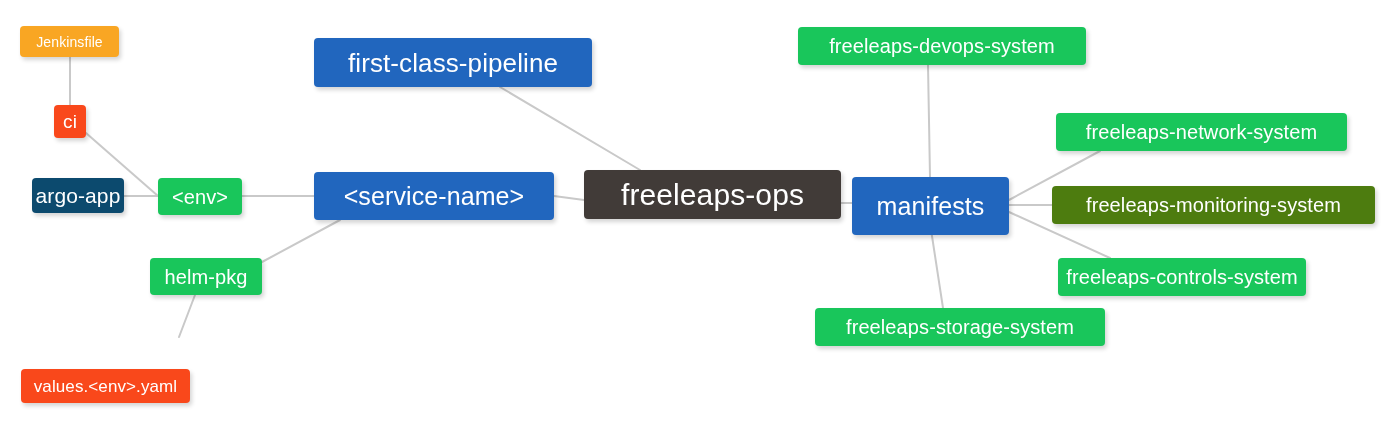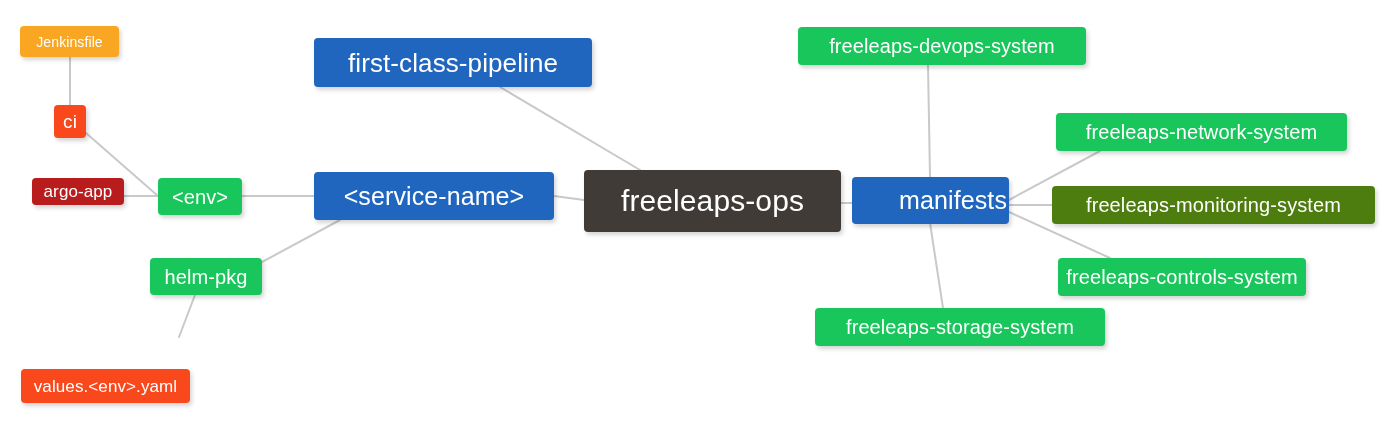--- a/index.html
+++ b/index.html
@@ -67,45 +67,45 @@
       <line x1="554" y1="196" x2="584" y2="200" stroke="#c9c9c9" stroke-width="2" stroke-linecap="round"></line>
       <line x1="500" y1="87" x2="640" y2="170" stroke="#c9c9c9" stroke-width="2" stroke-linecap="round"></line>
       <line x1="841" y1="203" x2="852" y2="203" stroke="#c9c9c9" stroke-width="2" stroke-linecap="round"></line>
       <line x1="930" y1="177" x2="928" y2="65" stroke="#c9c9c9" stroke-width="2" stroke-linecap="round"></line>
       <line x1="1009" y1="200" x2="1100" y2="151" stroke="#c9c9c9" stroke-width="2" stroke-linecap="round"></line>
       <line x1="1009" y1="205" x2="1052" y2="205" stroke="#c9c9c9" stroke-width="2" stroke-linecap="round"></line>
       <line x1="1009" y1="212" x2="1110" y2="258" stroke="#c9c9c9" stroke-width="2" stroke-linecap="round"></line>
       <line x1="930" y1="223" x2="943" y2="308" stroke="#c9c9c9" stroke-width="2" stroke-linecap="round"></line>
     </svg>
   <div id="node-layer">
-      <div class="node c-root" style="left: 584px; top: 170px; width: 257px; height: 62px; font-size: 30px; background: rgb(65, 59, 56);">
+      <div class="node c-root" style="left: 584px; top: 170px; width: 257px; height: 49px; font-size: 30px; background: rgb(65, 59, 56);">
         <span class="node-label">freeleaps-ops</span>
       </div>
       <div class="node c-blue" style="left: 314px; top: 38px; width: 278px; height: 49px; font-size: 26px; background: rgb(33, 102, 190);">
         <span class="node-label">first-class-pipeline</span>
       </div>
       <div class="node c-blue" style="left: 314px; top: 172px; width: 240px; height: 48px; font-size: 25px; background: rgb(33, 102, 190);">
         <span class="node-label">&lt;service-name&gt;</span>
       </div>
-      <div class="node c-blue" style="left: 852px; top: 177px; width: 157px; height: 47px; font-size: 25px; background: rgb(33, 102, 190); justify-content: flex-end;">
+      <div class="node c-blue" style="left: 852px; top: 177px; width: 157px; height: 58px; font-size: 25px; background: rgb(33, 102, 190);">
         <span class="node-label">manifests</span>
       </div>
       <div class="node c-green" style="left: 158px; top: 178px; width: 84px; height: 37px; font-size: 20px; background: rgb(25, 198, 91);">
         <span class="node-label">&lt;env&gt;</span>
       </div>
       <div class="node c-green" style="left: 150px; top: 258px; width: 112px; height: 37px; font-size: 20px; background: rgb(25, 198, 91);">
         <span class="node-label">helm-pkg</span>
       </div>
       <div class="node c-orange" style="left: 20px; top: 26px; width: 99px; height: 31px; font-size: 14px; background: rgb(249, 166, 35);">
         <span class="node-label">Jenkinsfile</span>
       </div>
       <div class="node c-red" style="left: 54px; top: 105px; width: 32px; height: 33px; font-size: 19px; background: rgb(249, 72, 27);">
         <span class="node-label">ci</span>
       </div>
-      <div class="node c-red" style="left: 32px; top: 178px; width: 92px; height: 27px; font-size: 17px; background: #b91c1c;">
+      <div class="node c-red" style="left: 32px; top: 178px; width: 92px; height: 35px; font-size: 21px; background: #0c4a6e;">
         <span class="node-label">argo-app</span>
       </div>
       <div class="node c-red" style="left: 21px; top: 333px; width: 169px; height: 34px; font-size: 17px; background: rgb(249, 72, 27); margin-top: 36px;">
         <span class="node-label">values.&lt;env&gt;.yaml</span>
       </div>
       <div class="node c-green" style="left: 798px; top: 27px; width: 288px; height: 38px; font-size: 20px; background: rgb(25, 198, 91);">
         <span class="node-label">freeleaps-devops-system</span>
       </div>
       <div class="node c-green" style="left: 1056px; top: 113px; width: 291px; height: 38px; font-size: 20px; background: rgb(25, 198, 91);">
         <span class="node-label">freeleaps-network-system</span>

